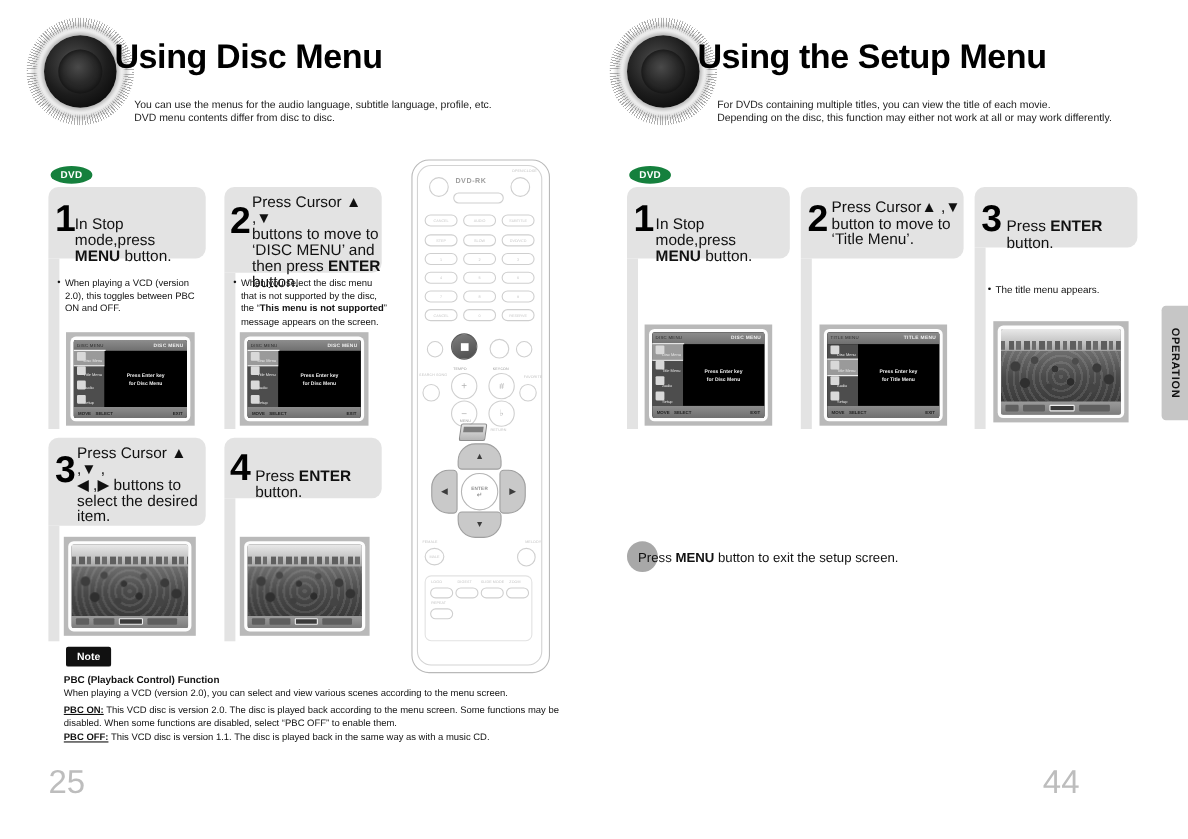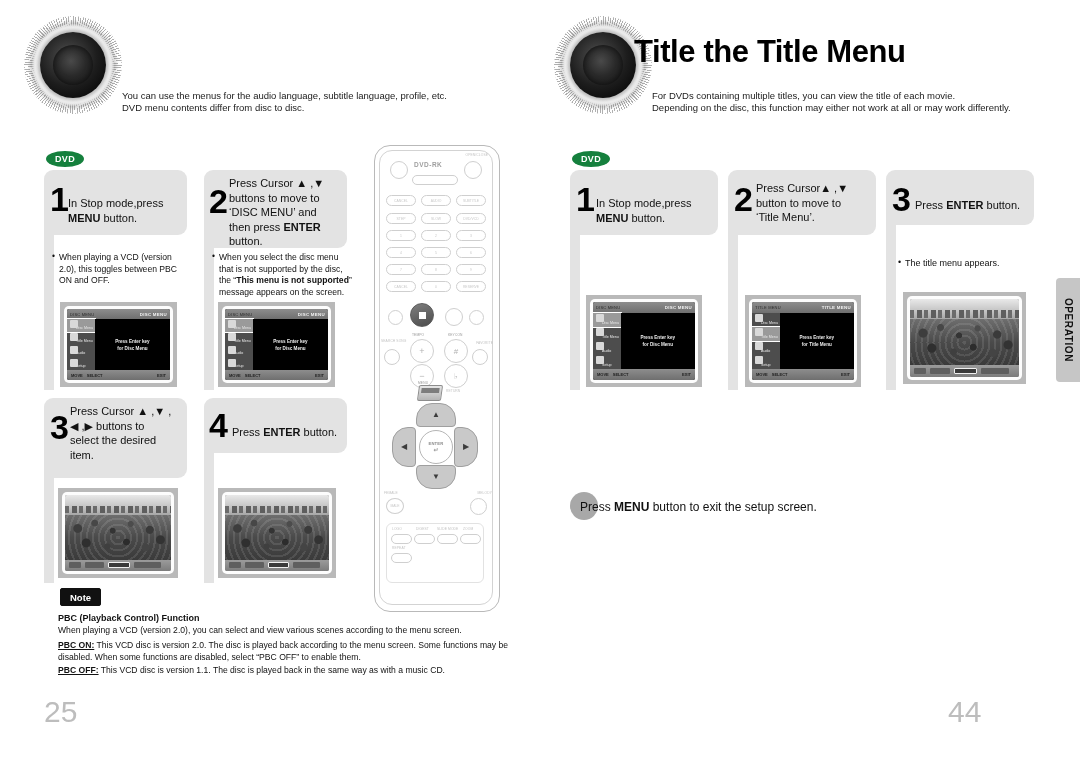--- a/index.html
+++ b/index.html
@@ -56,21 +56,21 @@
   .step{position:absolute;}
   .step-bubble{
     position:absolute;left:0;top:0;background:#e3e3e3;border-radius:9px;
     border-bottom-left-radius:0;
   }
   .step-stem{position:absolute;left:0;background:#e3e3e3;width:10px;}
   .step-num{
     position:absolute;font-weight:bold;color:#000;line-height:0.82;
     font-family:"Liberation Sans", sans-serif;
   }
-  .step-txt{position:absolute;font-size:11px;line-height:14.5px;color:#111;}
+  .step-txt{position:absolute;font-size:14px;line-height:14.5px;color:#111;}
   .step-txt b{font-weight:bold;}
   .bullet{position:absolute;font-size:8.6px;line-height:11.6px;color:#111;}
   .bullet .dot{position:absolute;left:0;top:-1px;}
   .bullet .bt{display:block;margin-left:7px;}
   .bullet b{font-weight:bold;}
 
   
   .tvshot{position:absolute;background:#b9b9b9;padding:4px;box-sizing:border-box;}
   .tvshot .bezel{width:100%;height:100%;background:#fdfdfd;border-radius:5px;padding:3px;box-sizing:border-box;}
   .osd{width:100%;height:100%;background:#050505;position:relative;overflow:hidden;border-radius:2px;}
@@ -164,20 +164,21 @@
 </head>
 <body>
 
 <div class="page page-left">
 
   <div class="hdr">
     <div class="speaker">
       <div class="spk-ring"></div>
       <div class="spk-cone"></div>
     </div>
+    <div class="hdr-title">Using Disc Menu</div>
     <div class="hdr-sub">
       <div>You can use the menus for the audio language, subtitle language, profile, etc.</div>
       <div>DVD menu contents differ from disc to disc.</div>
     </div>
   </div>
 
   <div class="dvd-badge" style="left:46px;top:151px;">DVD</div>
 
   <div class="step">
     <div class="step-bubble" style="left:44px;top:170px;width:143px;height:65px;"></div>
@@ -490,21 +491,21 @@
   <div class="rbtn" style="left:17px;top:408px;width:19px;height:8px;"></div>
 </div>
 
 <div class="page page-right">
 
   <div class="hdr" style="left:8px;">
     <div class="speaker">
       <div class="spk-ring"></div>
       <div class="spk-cone"></div>
     </div>
-    <div class="hdr-title">Title the Title Menu</div>
+    <div class="hdr-title">Using the Setup Menu</div>
     <div class="hdr-sub">
       <div>For DVDs containing multiple titles, you can view the title of each movie.</div>
       <div>Depending on the disc, this function may either not work at all or may work differently.</div>
     </div>
   </div>
 
   <div class="dvd-badge" style="left:32px;top:151px;">DVD</div>
 
   <div class="step">
     <div class="step-bubble" style="left:30px;top:170px;width:148px;height:65px;"></div>

